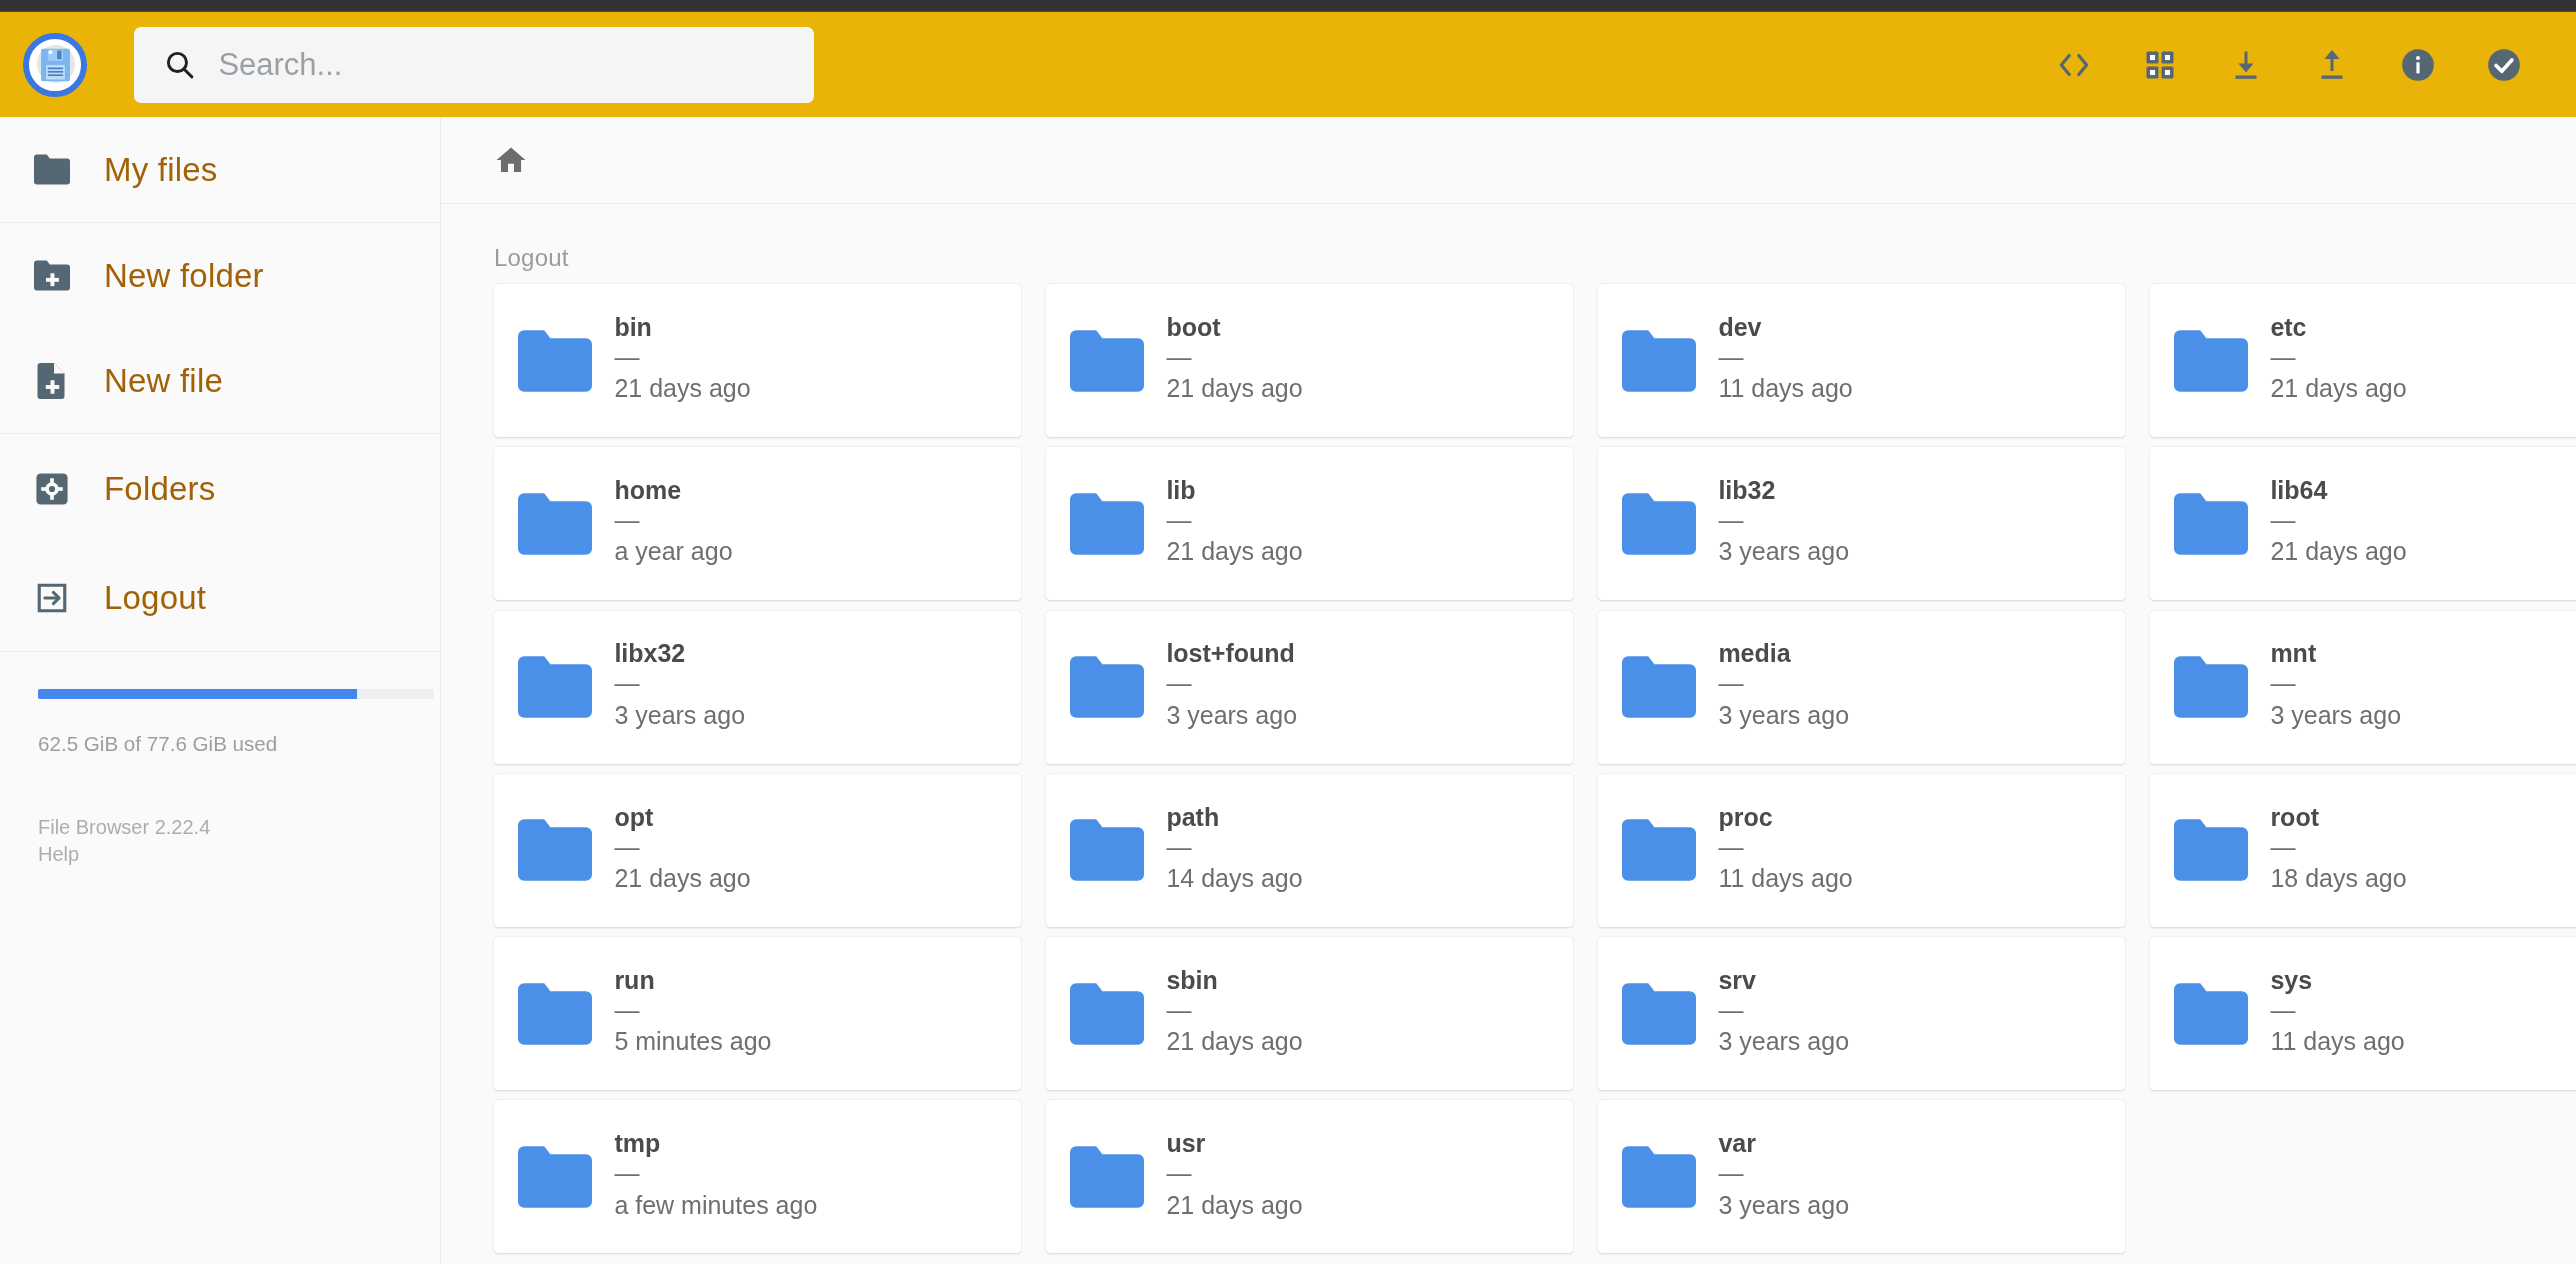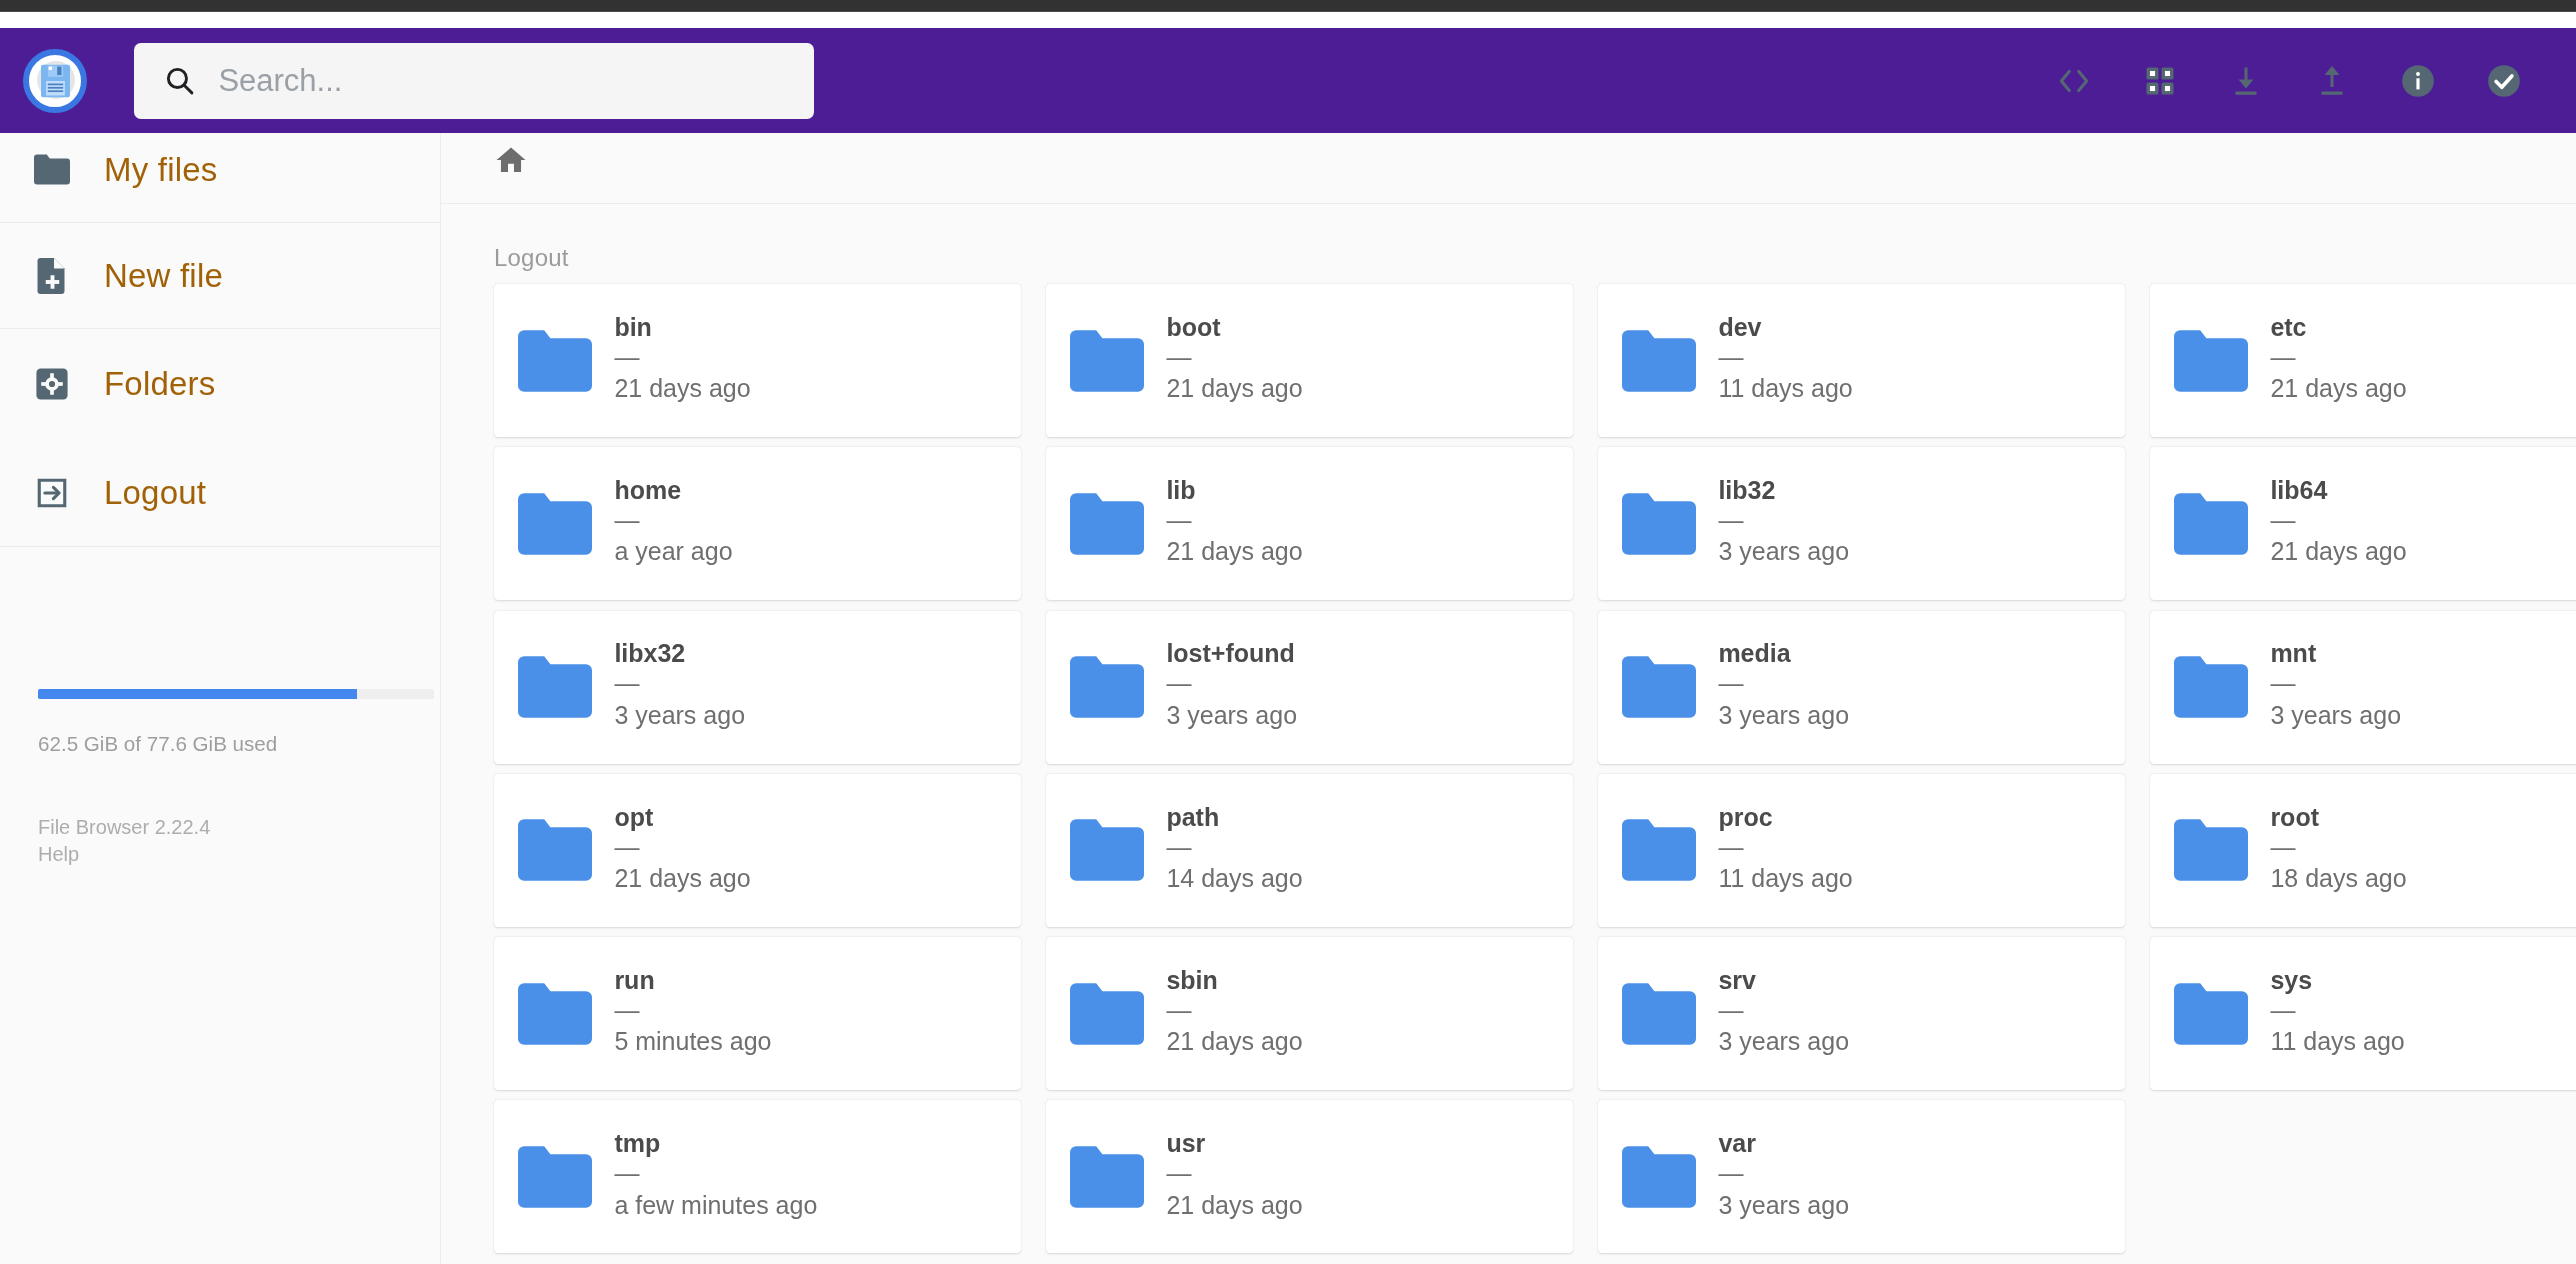--- a/index.html
+++ b/index.html
@@ -30,25 +30,24 @@
     background: #323232;
     border-bottom: 1.7px solid #4a4a4a;
   }
 
   
   .header {
     position: absolute;
     top: 12px; left: 0;
     width: 2576px;
     height: 105px;
-    background: #4c1d95;
+    background: #eab308;
     display: flex;
     align-items: center;
     z-index: 20;
-    margin-top: 16px;
   }
 
   .logo-wrap {
     width: 110px;
     display: flex;
     align-items: center;
     justify-content: center;
     flex: 0 0 110px;
   }
 
@@ -359,20 +358,30 @@
         <span class="nav-ico">
           <svg width="36" height="31" viewBox="0 0 24 20" fill="#546773">
             <path d="M0 2a2 2 0 0 1 2-2h6.5l2 2.6H22a2 2 0 0 1 2 2V18a2 2 0 0 1-2 2H2a2 2 0 0 1-2-2z"></path>
           </svg>
         </span>
         <span class="nav-label">My files</span>
       </div>
     </div>
 
     <div class="nav-group">
+      <div class="nav-item">
+        <span class="nav-ico">
+          <svg width="36" height="31" viewBox="0 0 24 20" fill="#546773">
+            <path d="M0 2a2 2 0 0 1 2-2h6.5l2 2.6H22a2 2 0 0 1 2 2V18a2 2 0 0 1-2 2H2a2 2 0 0 1-2-2z"></path>
+            <rect x="11" y="8.5" width="2.6" height="8.6" fill="#fafafa"></rect>
+            <rect x="8" y="11.6" width="8.6" height="2.6" fill="#fafafa"></rect>
+          </svg>
+        </span>
+        <span class="nav-label">New folder</span>
+      </div>
 
       <div class="nav-item">
         <span class="nav-ico">
           <svg width="31" height="36" viewBox="0 0 20 24" fill="#546773">
             <path d="M2 0h9l7 7v15a2 2 0 0 1-2 2H2a2 2 0 0 1-2-2V2a2 2 0 0 1 2-2z"></path>
             <path d="M11 0l7 7h-7z" fill="#fafafa"></path>
             <rect x="8.7" y="11.5" width="2.6" height="9" fill="#fafafa"></rect>
             <rect x="5.5" y="14.7" width="9" height="2.6" fill="#fafafa"></rect>
           </svg>
         </span>

